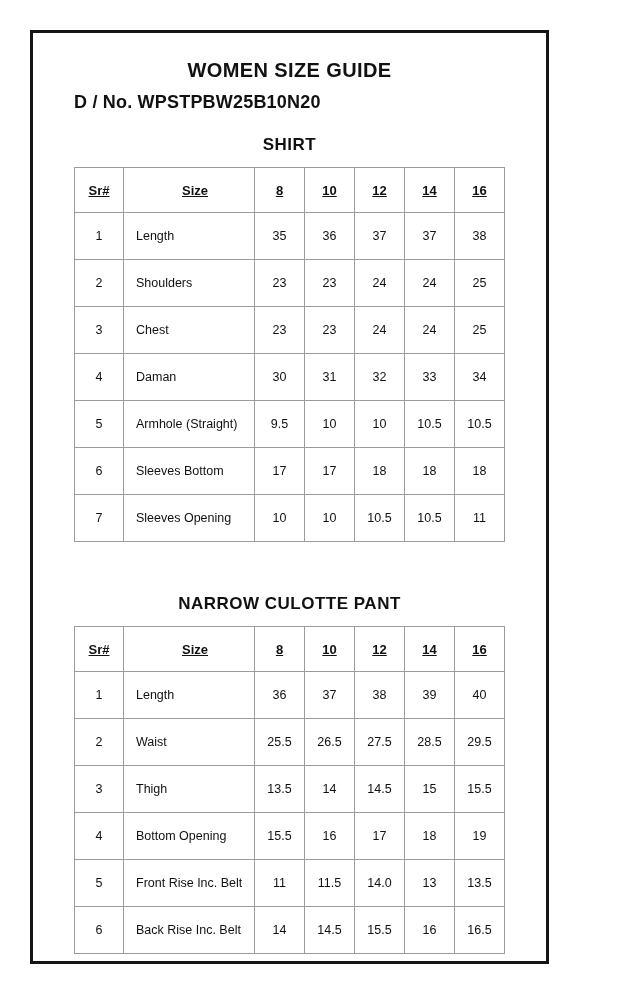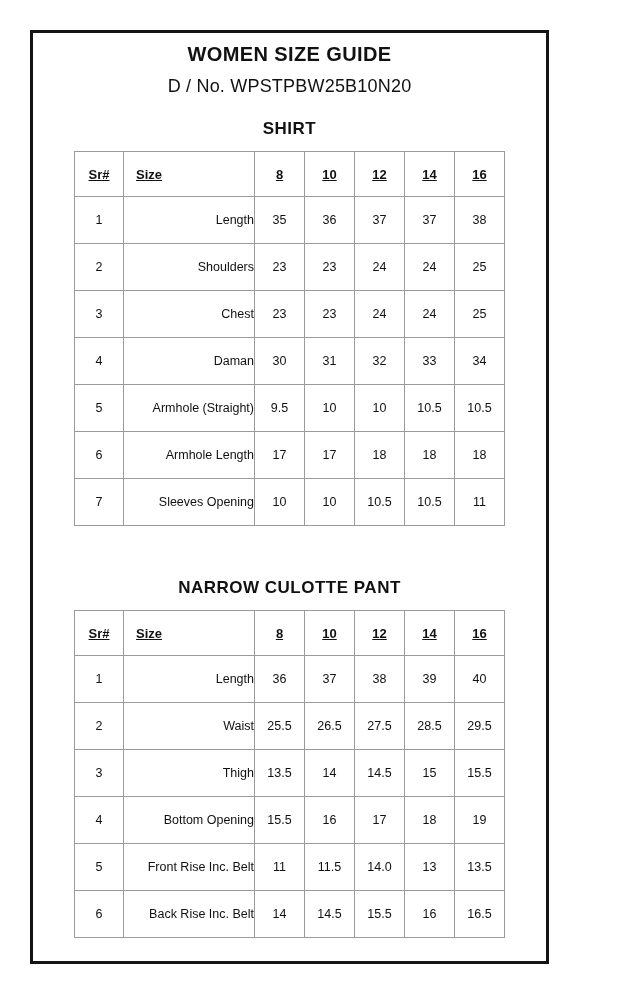--- a/index.html
+++ b/index.html
@@ -12,21 +12,21 @@
     height: 994px;
     font-family: "Liberation Sans", sans-serif;
     color: #111111;
     -webkit-font-smoothing: antialiased;
   }
   .page {
     position: relative;
     width: 579px;
     height: 994px;
     box-sizing: border-box;
-    padding: 16px 30px;
+    padding: 32px 30px;
   }
   .frame {
     position: absolute;
     left: 30px;
     top: 30px;
     right: 30px;
     bottom: 30px;
     border: 3px solid #141414;
     box-sizing: border-box;
   }
@@ -37,23 +37,23 @@
     box-sizing: border-box;
   }
   .doc-title {
     text-align: center;
     font-size: 20px;
     font-weight: bold;
     letter-spacing: 0.4px;
     margin: 0 0 10px 0;
   }
   .doc-subtitle {
-    text-align: center;
+    text-align: left;
     font-size: 18px;
-    font-weight: normal;
+    font-weight: bold;
     letter-spacing: 0.2px;
     margin: 8px 0 22px 0;
   }
   .section-title {
     text-align: center;
     font-size: 17px;
     font-weight: bold;
     letter-spacing: 0.5px;
     margin: 0 0 12px 0;
   }
@@ -75,25 +75,25 @@
     font-weight: bold;
     font-size: 13px;
     height: 44px;
     text-decoration: underline;
   }
   table.size-table .col-sr {
     width: 48px;
   }
   table.size-table .col-name {
     width: 118px;
-    text-align: right;
+    text-align: left;
     padding-left: 12px;
   }
   table.size-table thead th.col-name {
-    text-align: left;
+    text-align: center;
     padding-left: 12px;
   }
   table.size-table thead th.col-sr {
     text-align: center;
   }
   .spacer-block {
     height: 52px;
   }
 </style>
 </head>
@@ -160,21 +160,21 @@
           <td class="col-sr">5</td>
           <td class="col-name">Armhole (Straight)</td>
           <td>9.5</td>
           <td>10</td>
           <td>10</td>
           <td>10.5</td>
           <td>10.5</td>
         </tr>
         <tr>
           <td class="col-sr">6</td>
-          <td class="col-name">Armhole Length</td>
+          <td class="col-name">Sleeves Bottom</td>
           <td>17</td>
           <td>17</td>
           <td>18</td>
           <td>18</td>
           <td>18</td>
         </tr>
         <tr>
           <td class="col-sr">7</td>
           <td class="col-name">Sleeves Opening</td>
           <td>10</td>

